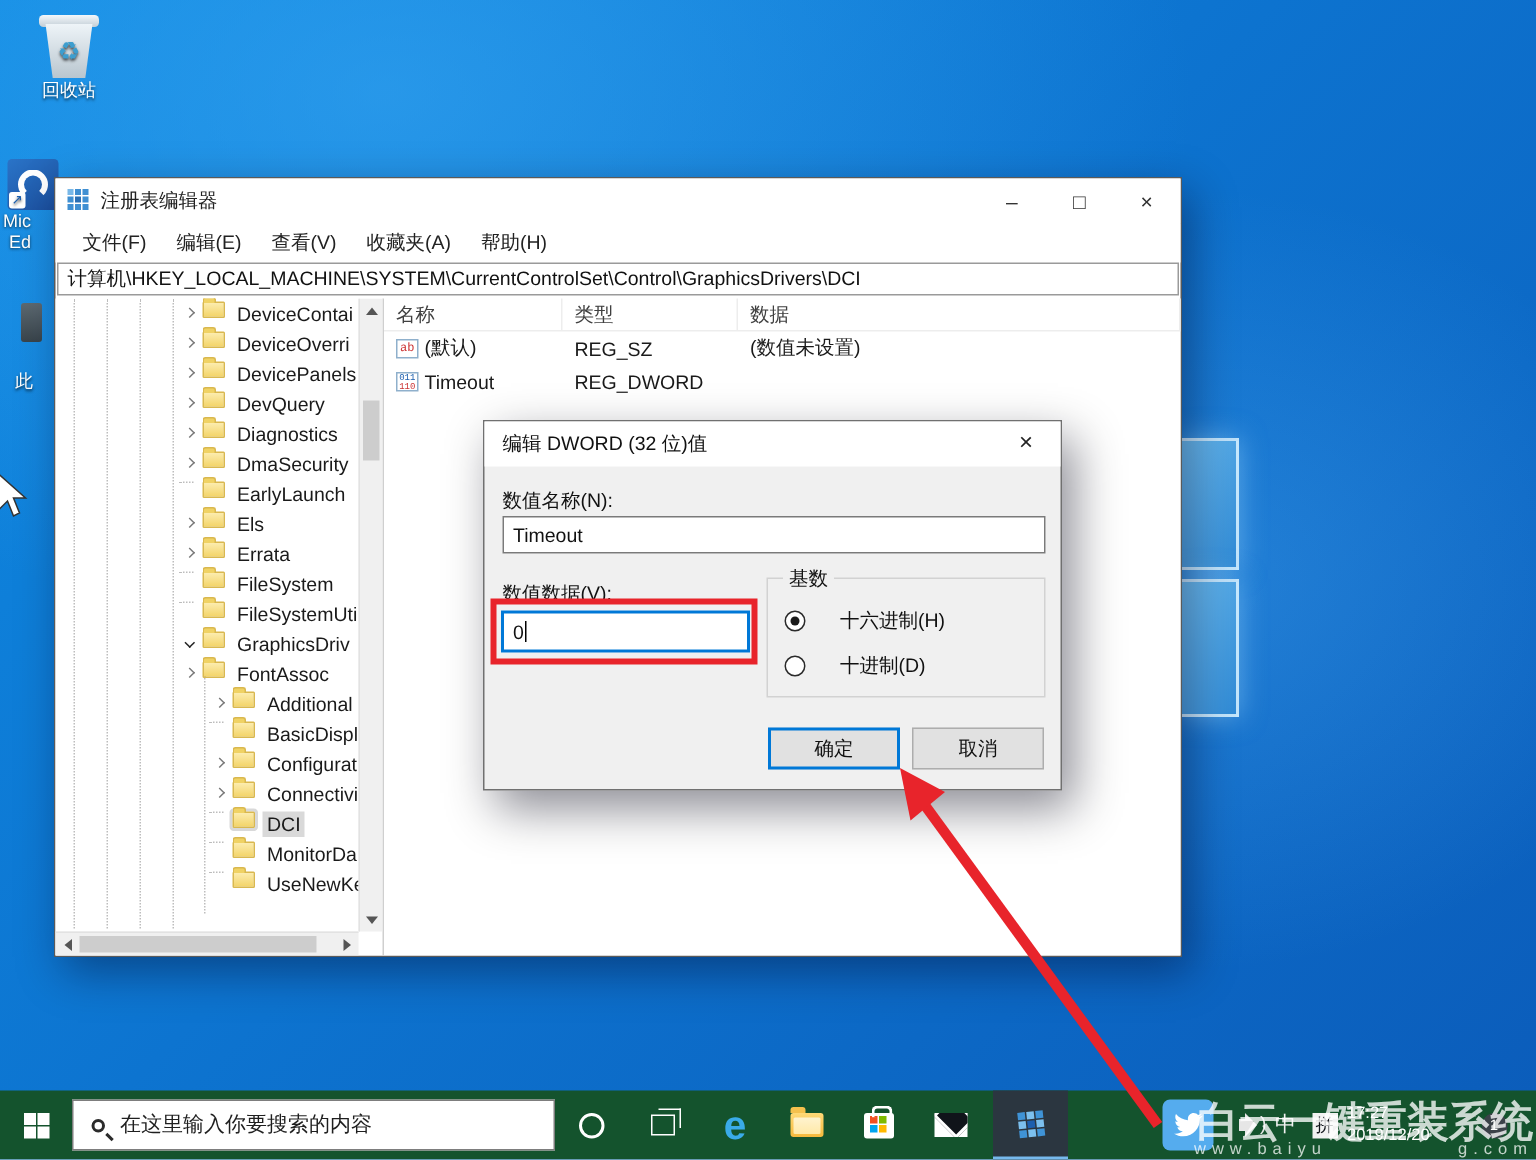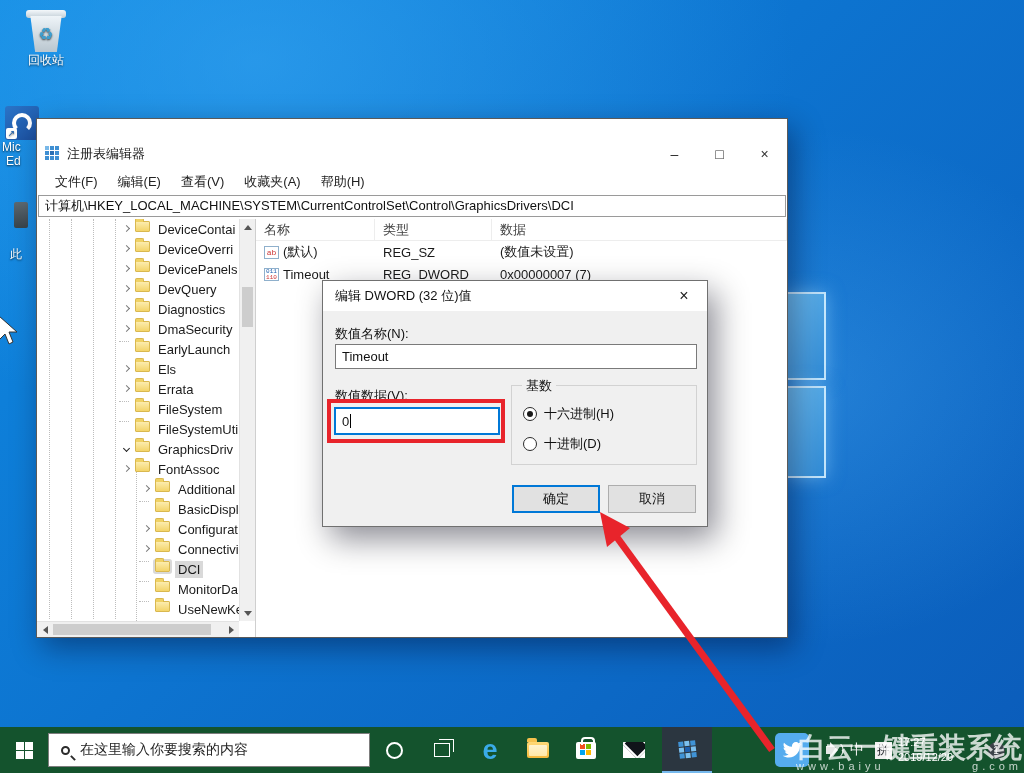--- a/index.html
+++ b/index.html
@@ -24,21 +24,21 @@
   .edge-tile { width:34px; height:34px; margin:0 auto; background:linear-gradient(145deg,#2a74c8,#1b4f9e); border-radius:3px; position:relative; }
   .edge-swirl { position:absolute; left:7px; top:7px; width:20px; height:20px; border:4px solid #fff; border-radius:50%; border-bottom-color:transparent; }
   .lnk { position:absolute; left:1px; bottom:1px; width:11px; height:11px; background:#fff; border-radius:2px; color:#1b5fae; font-size:9px; line-height:11px; }
   .pc-part { width:14px; height:26px; margin-left:22px; background:linear-gradient(#5d6a72,#39444b); border-radius:2px; }
 
   
   .cursor { position:absolute; left:-3px; top:314px; z-index:80; }
 
   
   .win { position:absolute; left:36px; top:118px; width:752px; height:520px; background:#fff; border:1px solid #5a5a5a; box-shadow:6px 10px 28px rgba(0,0,30,.40); z-index:10; display:flex; flex-direction:column; }
-  .titlebar { height:30px; background:#fff; display:flex; align-items:center; padding-left:8px; flex:0 0 auto;margin-top:20px; }
+  .titlebar { height:30px; background:#fff; display:flex; align-items:center; padding-left:8px; flex:0 0 auto; }
   .reg-ico { width:16px; height:16px; display:grid; grid-template-columns:repeat(3,4px); grid-template-rows:repeat(3,4px); gap:1px; margin-right:6px; }
   .reg-ico i { background:#3f8fd2; } .reg-ico i:nth-child(1){background:#79b8e8;} .reg-ico i:nth-child(5){background:#2b6fb4;}
   .t-title { font-size:13px; color:#222; flex:1; }
   .wbtn { width:45px; height:30px; display:flex; align-items:center; justify-content:center; font-size:14px; color:#333; }
   .menubar { height:26px; display:flex; align-items:center; padding-left:10px; gap:4px; flex:0 0 auto; background:#fff; }
   .menuitem { font-size:13px; color:#222; padding:3px 8px; }
   .addrwrap { height:24px; padding:0 1px; flex:0 0 auto; }
   .addr { height:22px; border:1px solid #9a9a9a; display:flex; align-items:center; padding-left:6px; font-size:13px; color:#111; background:#fff; }
   .winbody { flex:1; display:flex; min-height:0; }
 
@@ -84,21 +84,21 @@
   .dlg { position:absolute; left:322px; top:280px; width:386px; height:247px; background:#f0f0f0; border:1px solid #707070; box-shadow:8px 12px 30px rgba(0,0,20,.45); z-index:40; }
   .dlg-title { height:30px; background:#fff; display:flex; align-items:center; padding-left:12px; font-size:13px; color:#111; }
   .dlg-x { margin-left:auto; width:46px; height:30px; display:flex; align-items:center; justify-content:center; font-size:16px; color:#222; }
   .dlg-label { position:absolute; font-size:13px; color:#111; }
   .dlg-input { position:absolute; background:#fff; border:1px solid #7a7a7a; font-size:13px; color:#111; display:flex; align-items:center; padding-left:6px; }
   .redbox { position:absolute; left:4px; top:118px; width:178px; height:44px; border:4px solid #e8242b; }
   .data-input { position:absolute; left:11px; top:126px; width:166px; height:28px; background:#fff; border:2px solid #0078d7; font-size:13px; color:#111; display:flex; align-items:center; padding-left:6px; }
   .caret { width:1px; height:14px; background:#000; margin-left:1px; }
   .groupbox { position:absolute; left:188px; top:104px; width:186px; height:80px; border:1px solid #d2d2d2; }
   .gb-label { position:absolute; top:-9px; left:10px; background:#f0f0f0; padding:0 4px; font-size:13px; color:#111;text-align:center; }
-  .radio-row { position:absolute; left:12px; display:flex; align-items:center; gap:7px; font-size:13px; color:#111; }
+  .radio-row { position:absolute; left:12px; display:flex; align-items:center; gap:23px; font-size:13px; color:#111; }
   .radio { width:14px; height:14px; border:1px solid #2b2b2b; border-radius:50%; background:#fff; position:relative; flex:0 0 auto; }
   .radio.on::after { content:""; position:absolute; left:3px; top:3px; width:6px; height:6px; border-radius:50%; background:#1a1a1a; }
   .btn { position:absolute; top:204px; width:88px; height:28px; background:#e1e1e1; border:1px solid #adadad; font-size:13px; color:#111; display:flex; align-items:center; justify-content:center; }
   .btn.ok { left:189px; border:2px solid #0078d7; }
   .btn.cancel { left:285px; }
 
   
   .taskbar { position:absolute; left:0; bottom:0; width:1024px; height:46px; background:#14532d; z-index:50; }
   .tb { position:absolute; top:0; height:46px; display:flex; align-items:center; justify-content:center; }
   .startbtn { left:0; width:48px; }
@@ -378,21 +378,20 @@
           </span>
         <span class="lcell c2">REG_SZ</span>
         <span class="lcell c3">(数值未设置)</span>
       </div>
       <div class="lrow">
         <span class="lcell c1">
             <span class="vico bin"><span class="r1">011</span><br><span class="r2">110</span></span>
             <span>Timeout</span>
           </span>
         <span class="lcell c2">REG_DWORD</span>
-        <span class="lcell c3">0x00000007 (7)</span>
       </div>
     </div>
   </div>
 </div>
 
 <div class="dlg">
   <div class="dlg-title">
     <span>编辑 DWORD (32 位)值</span>
     <span class="dlg-x">×</span>
   </div>

